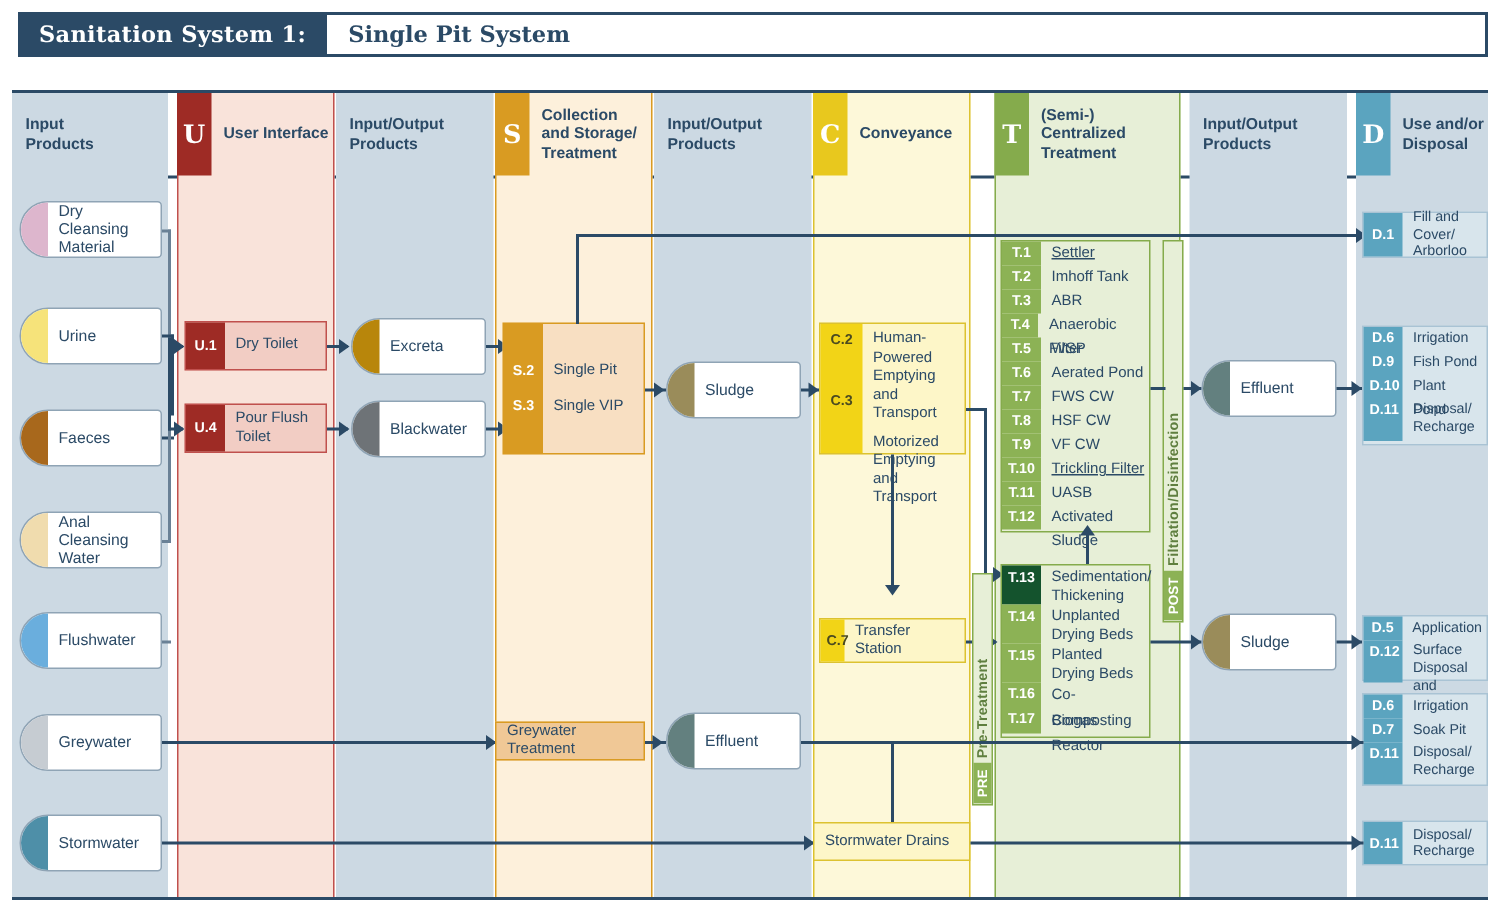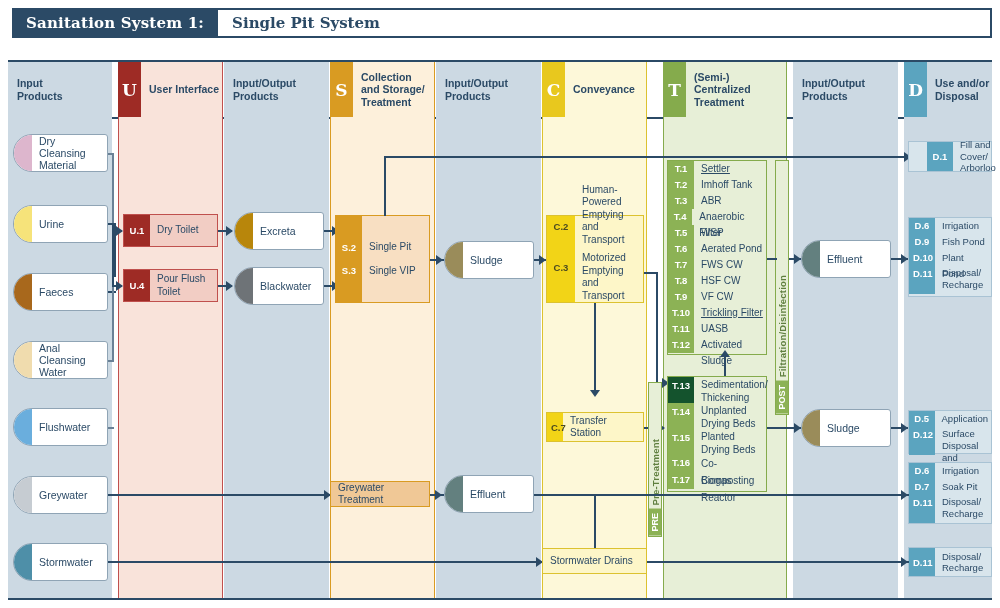--- a/index.html
+++ b/index.html
@@ -308,21 +308,21 @@
     </div>
 
     <div class="ln lh" style="left:526px; top:199px; width:14px;"></div>
     <div class="arr" style="left:531px; top:195px;"></div>
 
     <div class="tech t-c" style="left:538px; top:155px; width:98px; height:88px;">
       <div class="codes" style="width:28px; justify-content:flex-start; padding-top:5px;">
         <div class="code" style="margin-bottom:30px;">C.2</div>
         <div class="code">C.3</div>
       </div>
-      <div class="labels" style="justify-content:flex-end; padding-top:4px;margin-top:11px;">
+      <div class="labels" style="justify-content:space-between; padding-top:4px;">
         <div class="lbl" style="margin-bottom:6px;">Human-Powered Emptying and Transport</div>
         <div class="lbl">Motorized Emptying and Transport</div>
       </div>
     </div>
 
     <div class="ln lh" style="left:636px; top:212px; width:14px;"></div>
     <div class="ln lv" style="left:648px; top:212px; height:112px;"></div>
     <div class="ln lh" style="left:648px; top:322px; width:14px;"></div>
     <div class="arr" style="left:654px; top:318px;"></div>
 
@@ -442,21 +442,21 @@
       <div class="semi" style="background:#9a8c5a"></div>
       <div class="ptxt">Sludge</div>
     </div>
 
     <div class="ln lh" style="left:883px; top:198px; width:18px;"></div>
     <div class="arr" style="left:893px; top:194px;"></div>
     <div class="ln lh" style="left:883px; top:367px; width:18px;"></div>
     <div class="arr" style="left:893px; top:363px;"></div>
 
     <div class="tech t-d" style="left:900px; top:81px; width:84px; height:31px;">
-      <div class="codes" style="width:26px;margin-left:18px;">
+      <div class="codes" style="width:26px;">
           <div class="code">D.1</div>
         </div>
       <div class="labels">
           <div class="lbl" style="font-size:9.5px; line-height:11.5px;">Fill and Cover/ Arborloo</div>
         </div>
     </div>
 
     <div class="tech t-d" style="left:900px; top:157px; width:84px; height:80px; flex-direction:column;">
       <div class="row" style="height:16px;">
           <div class="code" style="background:#5ba4bf; width:26px; line-height:16px;">D.6</div>

